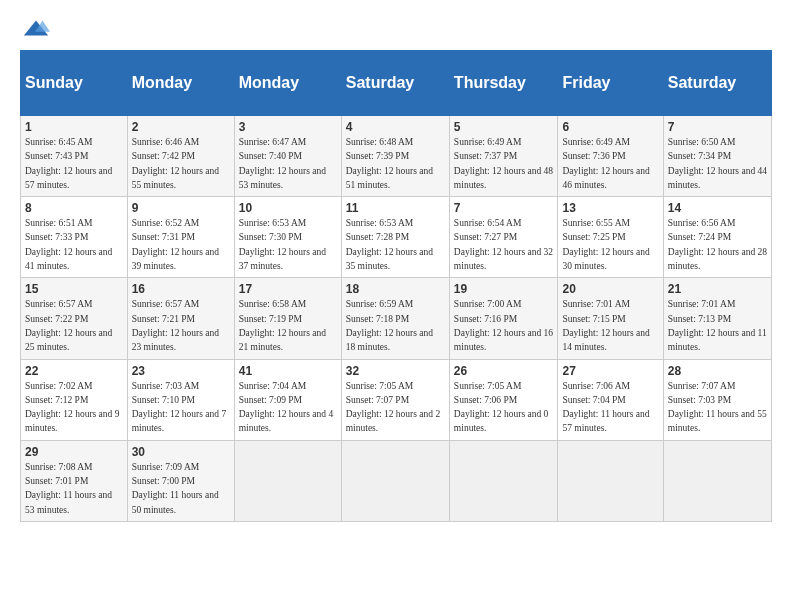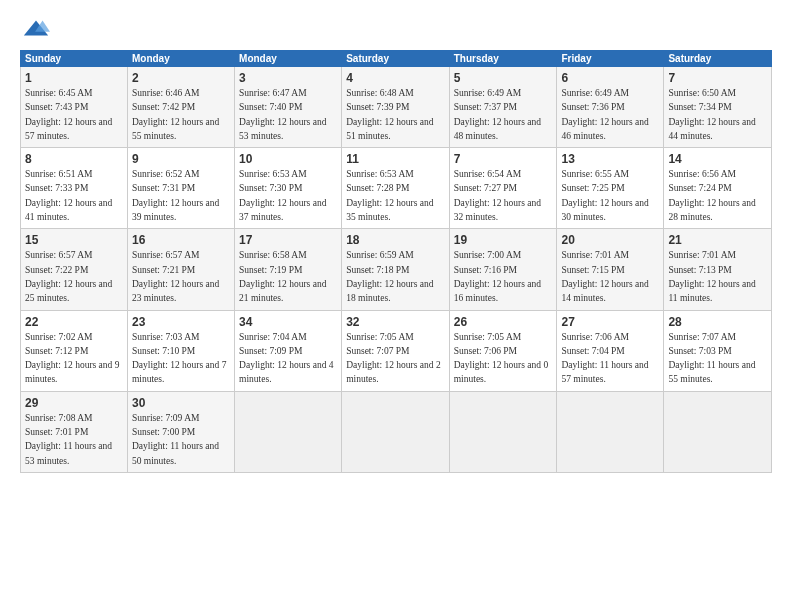--- a/index.html
+++ b/index.html
@@ -58,23 +58,23 @@
       margin-top: 2px;
     }
     .calendar {
       width: 100%;
       border-collapse: collapse;
       font-size: 10.5px;
     }
     .calendar thead th {
       background: #2a6db5;
       color: #fff;
-      padding: 2px 4px;
+      padding: 23px 4px;
       text-align: left;
-      font-size: 10px;
+      font-size: 16px;
       font-weight: bold;
       border: 1px solid #2a6db5;
     }
     .calendar tbody td {
       border: 1px solid #ccc;
       vertical-align: top;
       padding: 4px 4px;
       width: 113px;
       min-height: 70px;
       background: #fff;
@@ -161,21 +161,21 @@
           <td><span class="day-num">16</span><span class="day-info">Sunrise: 6:57 AM<br>Sunset: 7:21 PM<br>Daylight: 12 hours and 23 minutes.</span></td>
           <td><span class="day-num">17</span><span class="day-info">Sunrise: 6:58 AM<br>Sunset: 7:19 PM<br>Daylight: 12 hours and 21 minutes.</span></td>
           <td><span class="day-num">18</span><span class="day-info">Sunrise: 6:59 AM<br>Sunset: 7:18 PM<br>Daylight: 12 hours and 18 minutes.</span></td>
           <td><span class="day-num">19</span><span class="day-info">Sunrise: 7:00 AM<br>Sunset: 7:16 PM<br>Daylight: 12 hours and 16 minutes.</span></td>
           <td><span class="day-num">20</span><span class="day-info">Sunrise: 7:01 AM<br>Sunset: 7:15 PM<br>Daylight: 12 hours and 14 minutes.</span></td>
           <td><span class="day-num">21</span><span class="day-info">Sunrise: 7:01 AM<br>Sunset: 7:13 PM<br>Daylight: 12 hours and 11 minutes.</span></td>
         </tr>
         <tr>
           <td><span class="day-num">22</span><span class="day-info">Sunrise: 7:02 AM<br>Sunset: 7:12 PM<br>Daylight: 12 hours and 9 minutes.</span></td>
           <td><span class="day-num">23</span><span class="day-info">Sunrise: 7:03 AM<br>Sunset: 7:10 PM<br>Daylight: 12 hours and 7 minutes.</span></td>
-          <td><span class="day-num">34</span><span class="day-info">Sunrise: 7:04 AM<br>Sunset: 7:09 PM<br>Daylight: 12 hours and 4 minutes.</span></td>
+          <td><span class="day-num">41</span><span class="day-info">Sunrise: 7:04 AM<br>Sunset: 7:09 PM<br>Daylight: 12 hours and 4 minutes.</span></td>
           <td><span class="day-num">32</span><span class="day-info">Sunrise: 7:05 AM<br>Sunset: 7:07 PM<br>Daylight: 12 hours and 2 minutes.</span></td>
           <td><span class="day-num">26</span><span class="day-info">Sunrise: 7:05 AM<br>Sunset: 7:06 PM<br>Daylight: 12 hours and 0 minutes.</span></td>
           <td><span class="day-num">27</span><span class="day-info">Sunrise: 7:06 AM<br>Sunset: 7:04 PM<br>Daylight: 11 hours and 57 minutes.</span></td>
           <td><span class="day-num">28</span><span class="day-info">Sunrise: 7:07 AM<br>Sunset: 7:03 PM<br>Daylight: 11 hours and 55 minutes.</span></td>
         </tr>
         <tr>
           <td><span class="day-num">29</span><span class="day-info">Sunrise: 7:08 AM<br>Sunset: 7:01 PM<br>Daylight: 11 hours and 53 minutes.</span></td>
           <td><span class="day-num">30</span><span class="day-info">Sunrise: 7:09 AM<br>Sunset: 7:00 PM<br>Daylight: 11 hours and 50 minutes.</span></td>
           <td class="empty-cell"></td>
           <td class="empty-cell"></td>

